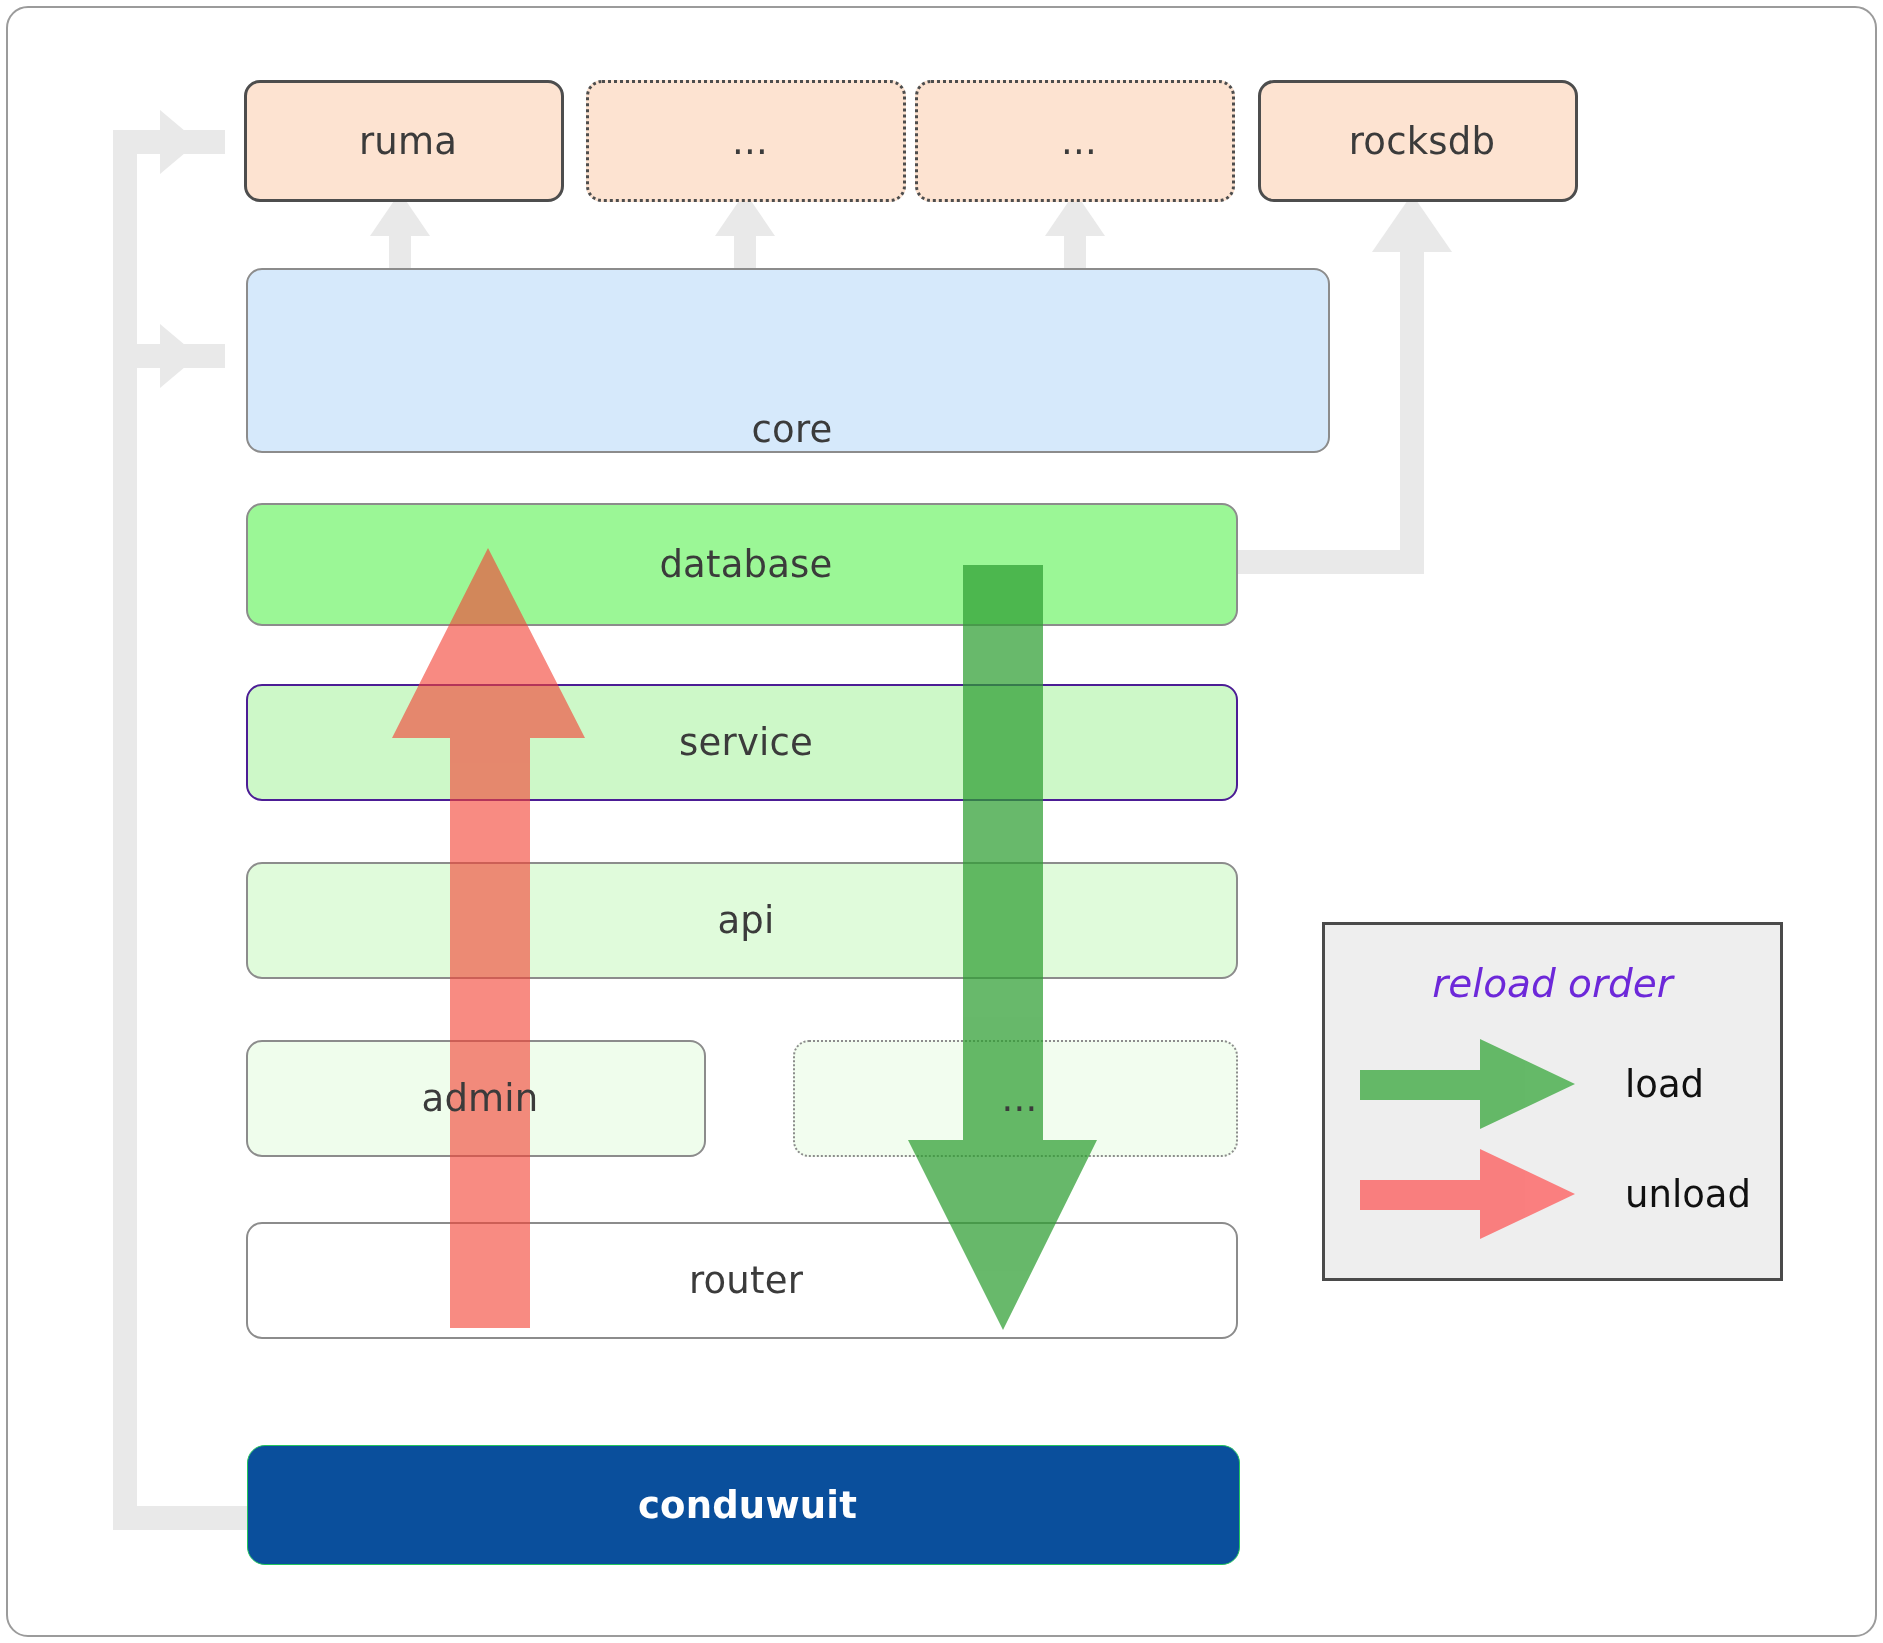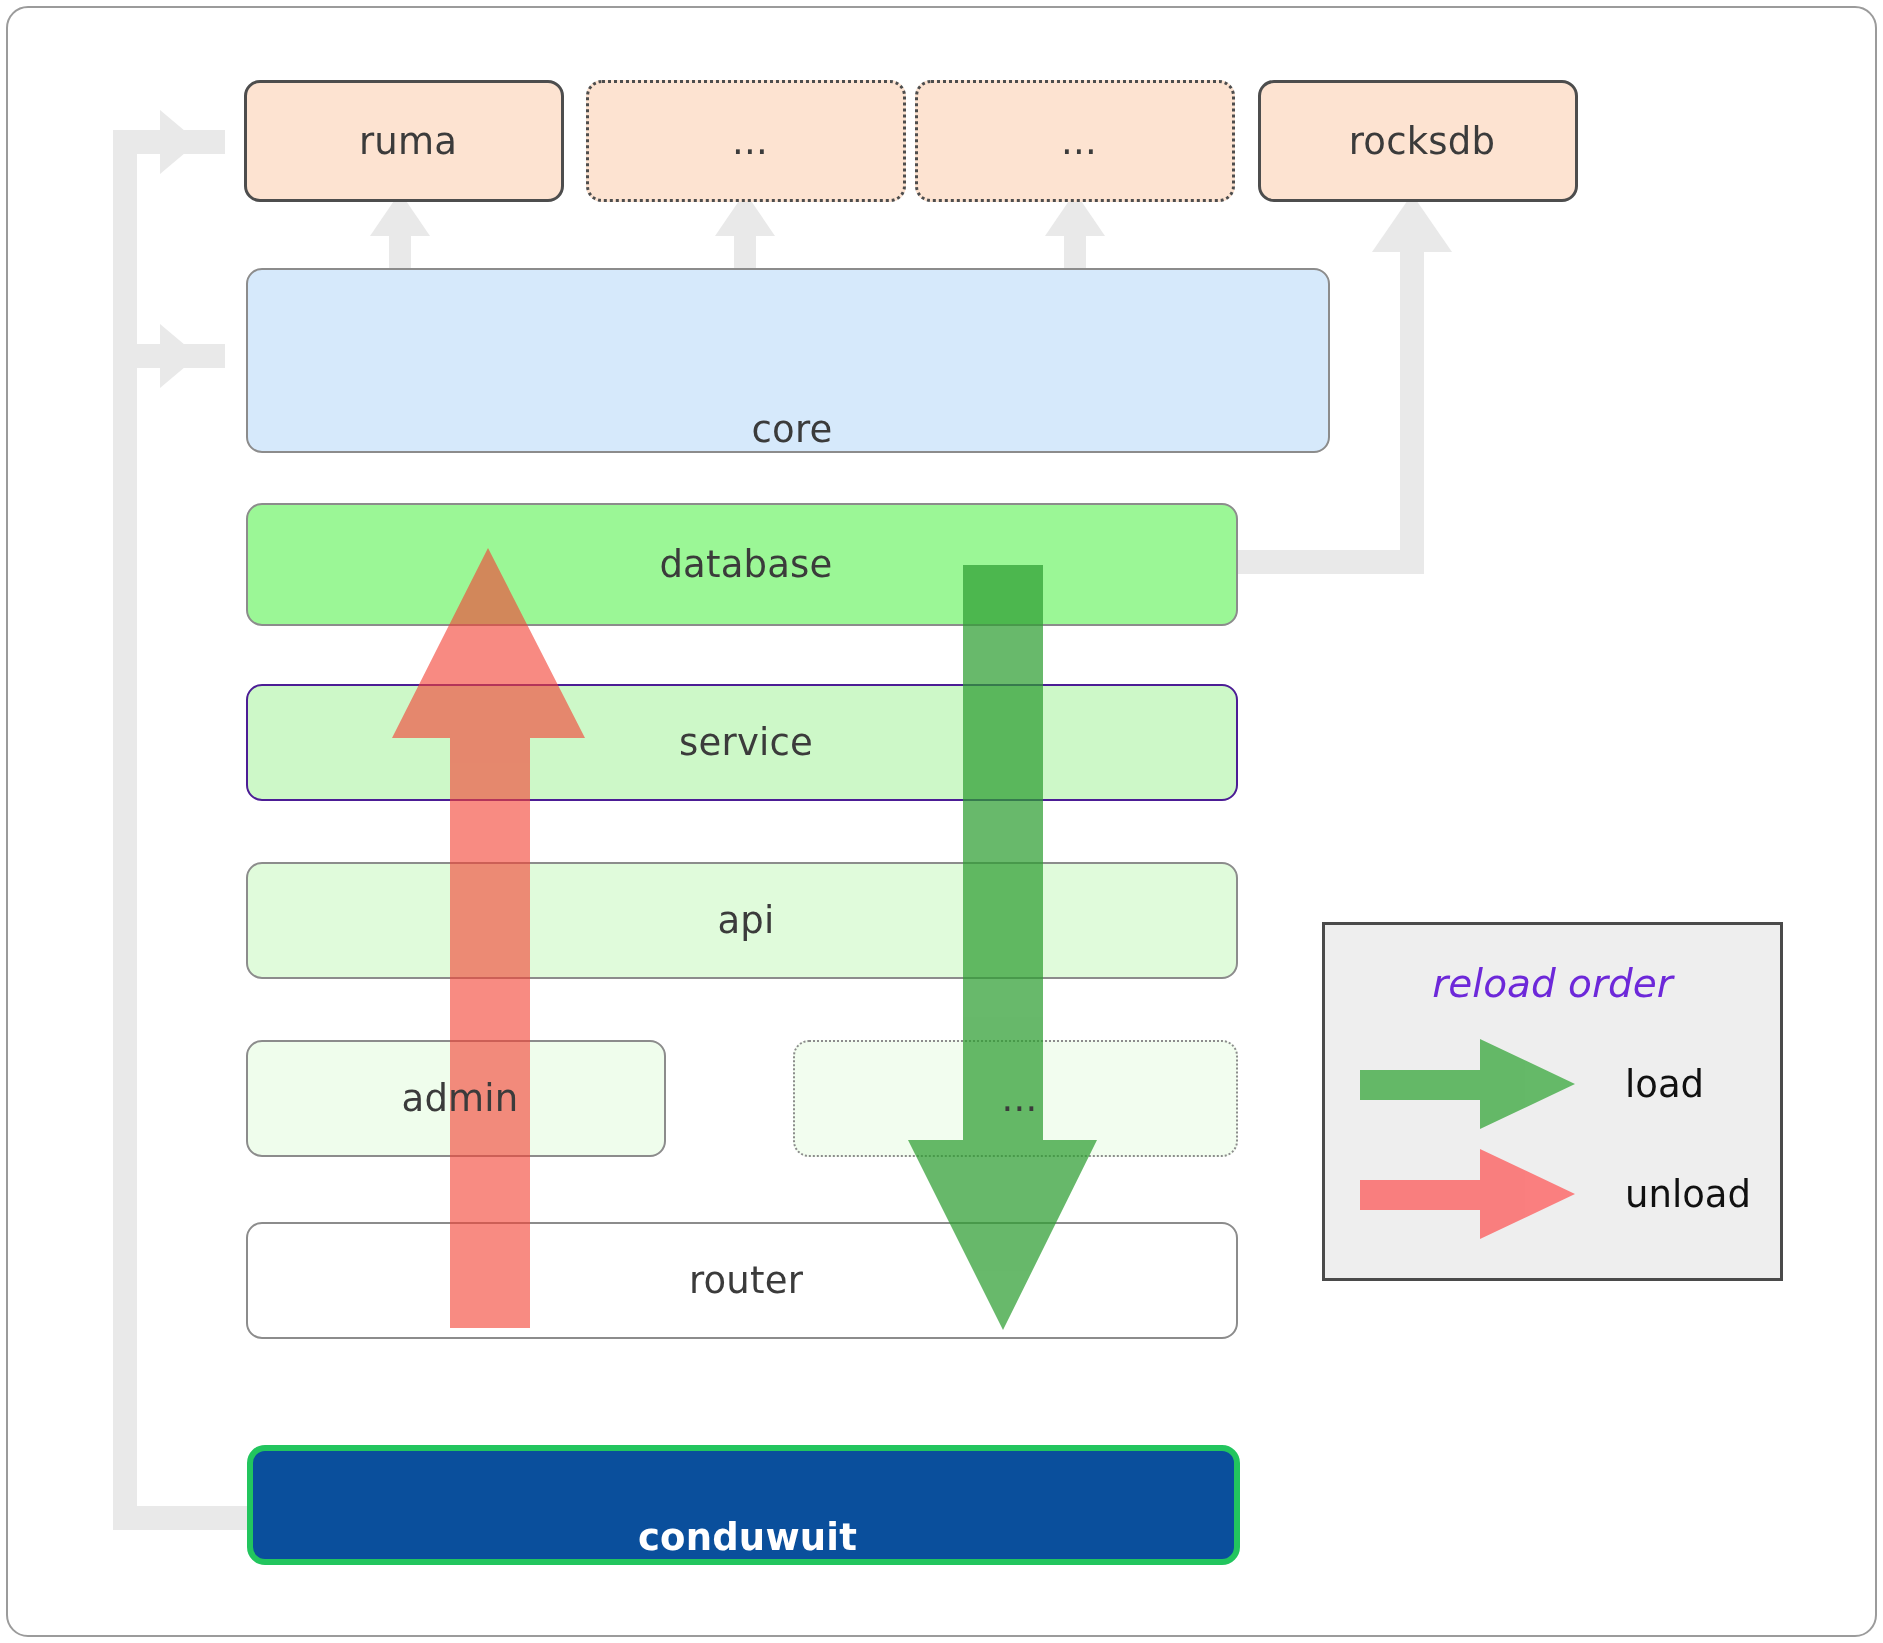--- a/index.html
+++ b/index.html
@@ -78,25 +78,24 @@
   .layer-dots {
     background: #f2fdef;
     border: 2px dotted #8c8c8c;
   }
   .layer-router {
     background: #ffffff;
     border: 2px solid #8c8c8c;
   }
   .app-box {
     background: #0a4f9c;
-    border: 6px solid #22c55e;
+    border: 1px solid #22c55e;
     color: #ffffff;
     font-weight: bold;
     border-radius: 18px;
-    align-items: flex-end;
   }
 
   
   .gray {
     position: absolute;
     background: #e9e9e9;
   }
   .gray-arrow-right {
     position: absolute;
     width: 0; height: 0;
@@ -207,21 +206,21 @@
   </div>
 
   <div class="box layer-service" style="left:246px; top:684px; width:992px; height:117px;">
     <span class="lbl">service</span>
   </div>
 
   <div class="box layer-api" style="left:246px; top:862px; width:992px; height:117px;">
     <span class="lbl">api</span>
   </div>
 
-  <div class="box layer-admin" style="left:246px; top:1040px; width:420px; height:117px;justify-content:center;">
+  <div class="box layer-admin" style="left:246px; top:1040px; width:460px; height:117px;justify-content:center;">
     <span class="lbl">admin</span>
   </div>
 
   <div class="box layer-dots" style="left:793px; top:1040px; width:445px; height:117px;">
     <span class="lbl">...</span>
   </div>
 
   <div class="box layer-router" style="left:246px; top:1222px; width:992px; height:117px;">
     <span class="lbl">router</span>
   </div>

